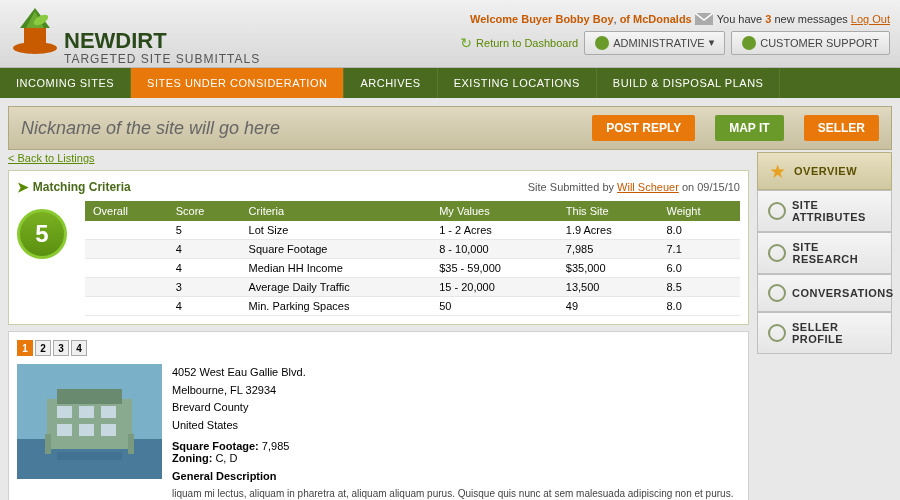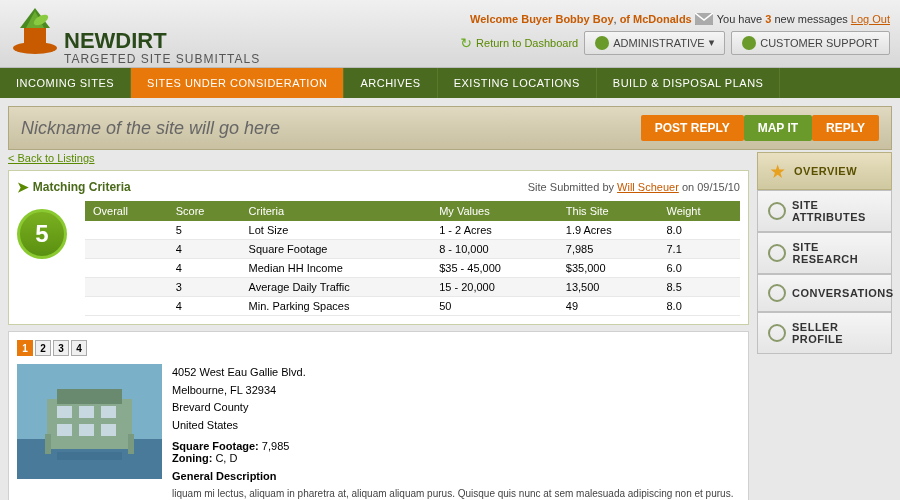--- a/index.html
+++ b/index.html
@@ -29,21 +29,21 @@
     #nav { background: #4a6a20; height: 30px; display: flex; align-items: stretch; }
     .nav-item { padding: 0 16px; display: flex; align-items: center; color: white; font-size: 11px; font-weight: normal; cursor: pointer; border-right: 1px solid #5a7a2a; text-transform: uppercase; letter-spacing: 0.5px; }
     .nav-item.active { background: #e8780a; }
 
     
     #content { background: #e8e8e8; padding: 8px; display: flex; flex-direction: column; gap: 0; }
     
     
     #site-title-bar { background: linear-gradient(to bottom, #e0d8c0, #c8c0a0); border: 1px solid #b0a880; padding: 8px 12px; display: flex; align-items: center; justify-content: space-between; margin-bottom: 2px; }
     #site-title { font-size: 18px; color: #666; font-style: italic; }
-    #action-buttons { display: flex; gap: 0; }
+    #action-buttons { display: flex; gap: 20px; }
     .action-btn { padding: 6px 14px; font-size: 12px; font-weight: bold; color: white; border: none; cursor: pointer; border-radius: 2px; }
     .btn-post { background: #e8780a; }
     .btn-map { background: #6a9a2a; }
     .btn-print { background: #e8780a; }
 
     
     #main-layout { display: flex; gap: 8px; }
     
     
     #left-panel { flex: 1; }
@@ -160,21 +160,21 @@
   <div class="nav-item">BUILD &amp; DISPOSAL PLANS</div>
 </div>
 
 <div id="content">
 
   <div id="site-title-bar">
     <div id="site-title">Nickname of the site will go here</div>
     <div id="action-buttons">
       <button class="action-btn btn-post">POST REPLY</button>
       <button class="action-btn btn-map">MAP IT</button>
-      <button class="action-btn btn-print">REPLY</button>
+      <button class="action-btn btn-print">SELLER</button>
     </div>
   </div>
 
   <div id="main-layout">
 
     <div id="left-panel">
       <a id="back-link">&lt; Back to Listings</a>
 
       <div id="matching-criteria">
         <div id="matching-header">
@@ -220,21 +220,21 @@
       <td>4</td>
       <td>Square Footage</td>
       <td>8 - 10,000</td>
       <td>7,985</td>
       <td>7.1</td>
     </tr>
                 <tr>
       <td></td>
       <td>4</td>
       <td>Median HH Income</td>
-      <td>$35 - 45,000</td>
+      <td>$35 - 59,000</td>
       <td>$35,000</td>
       <td>6.0</td>
     </tr>
                 <tr>
       <td></td>
       <td>3</td>
       <td>Average Daily Traffic</td>
       <td>15 - 20,000</td>
       <td>13,500</td>
       <td>8.5</td>

